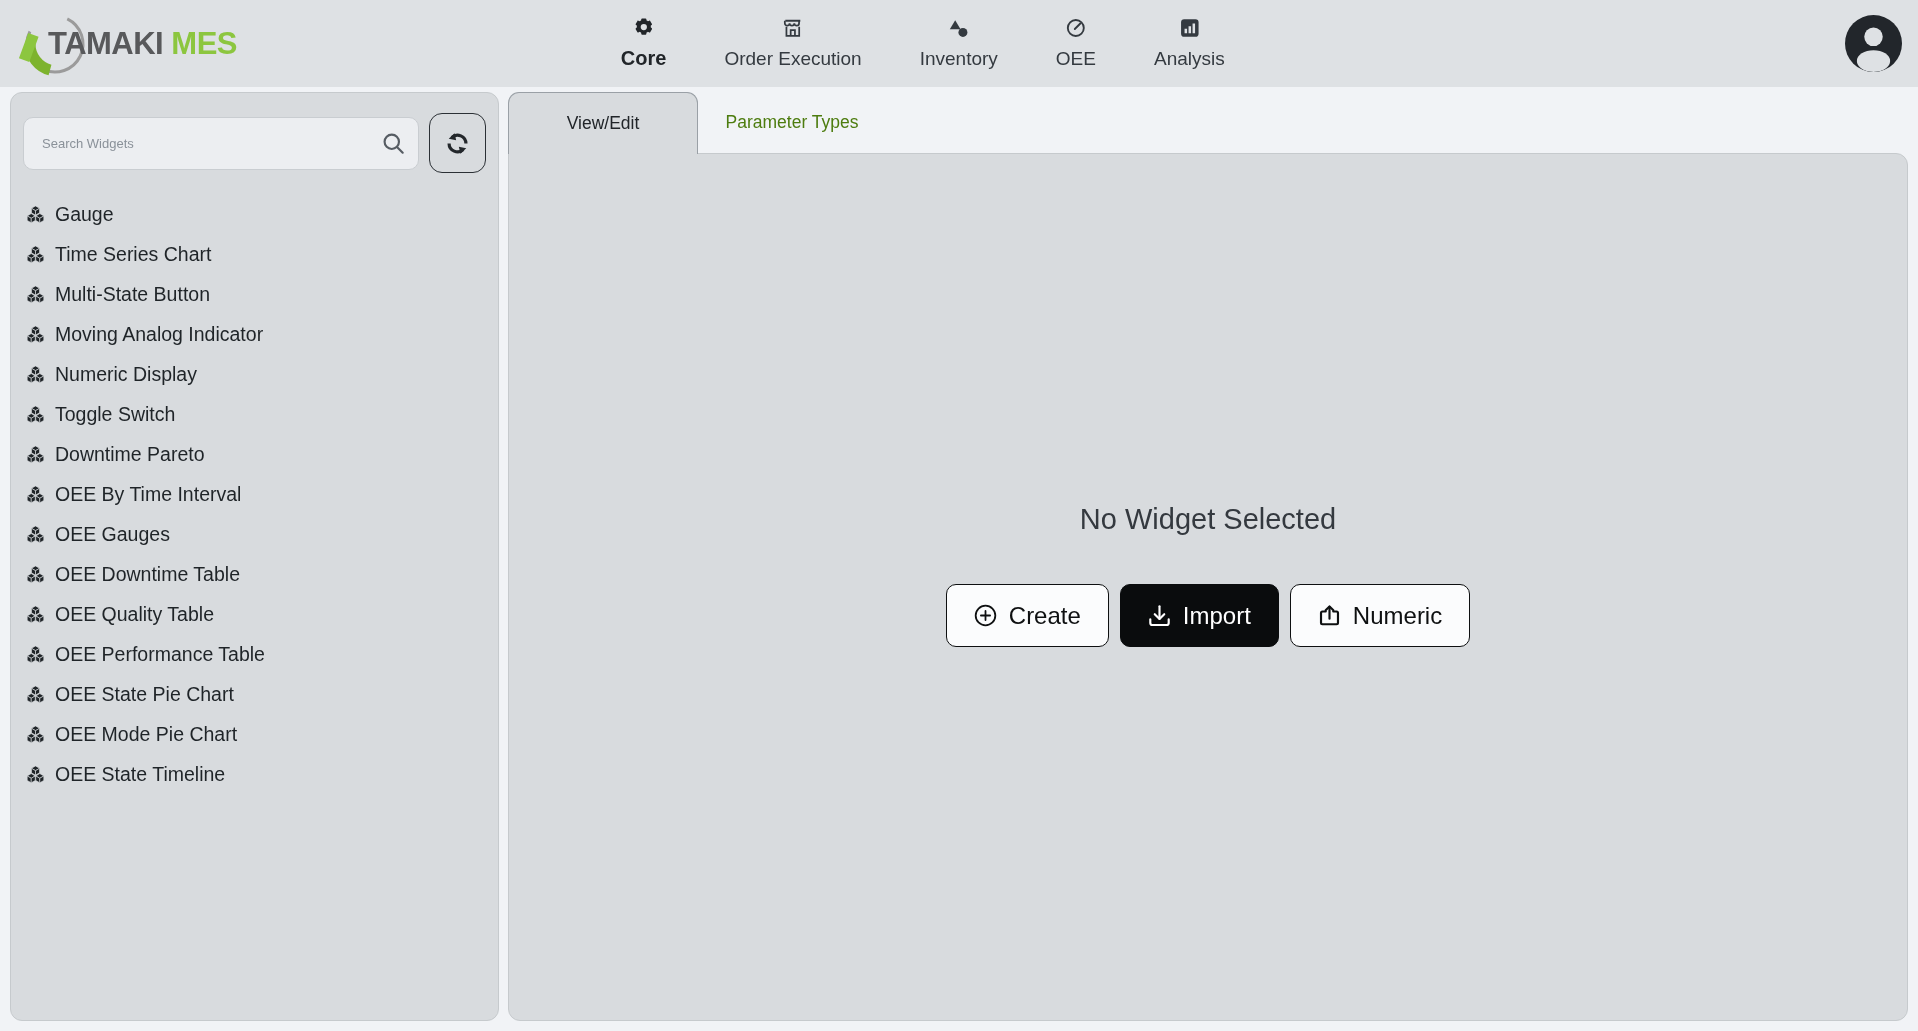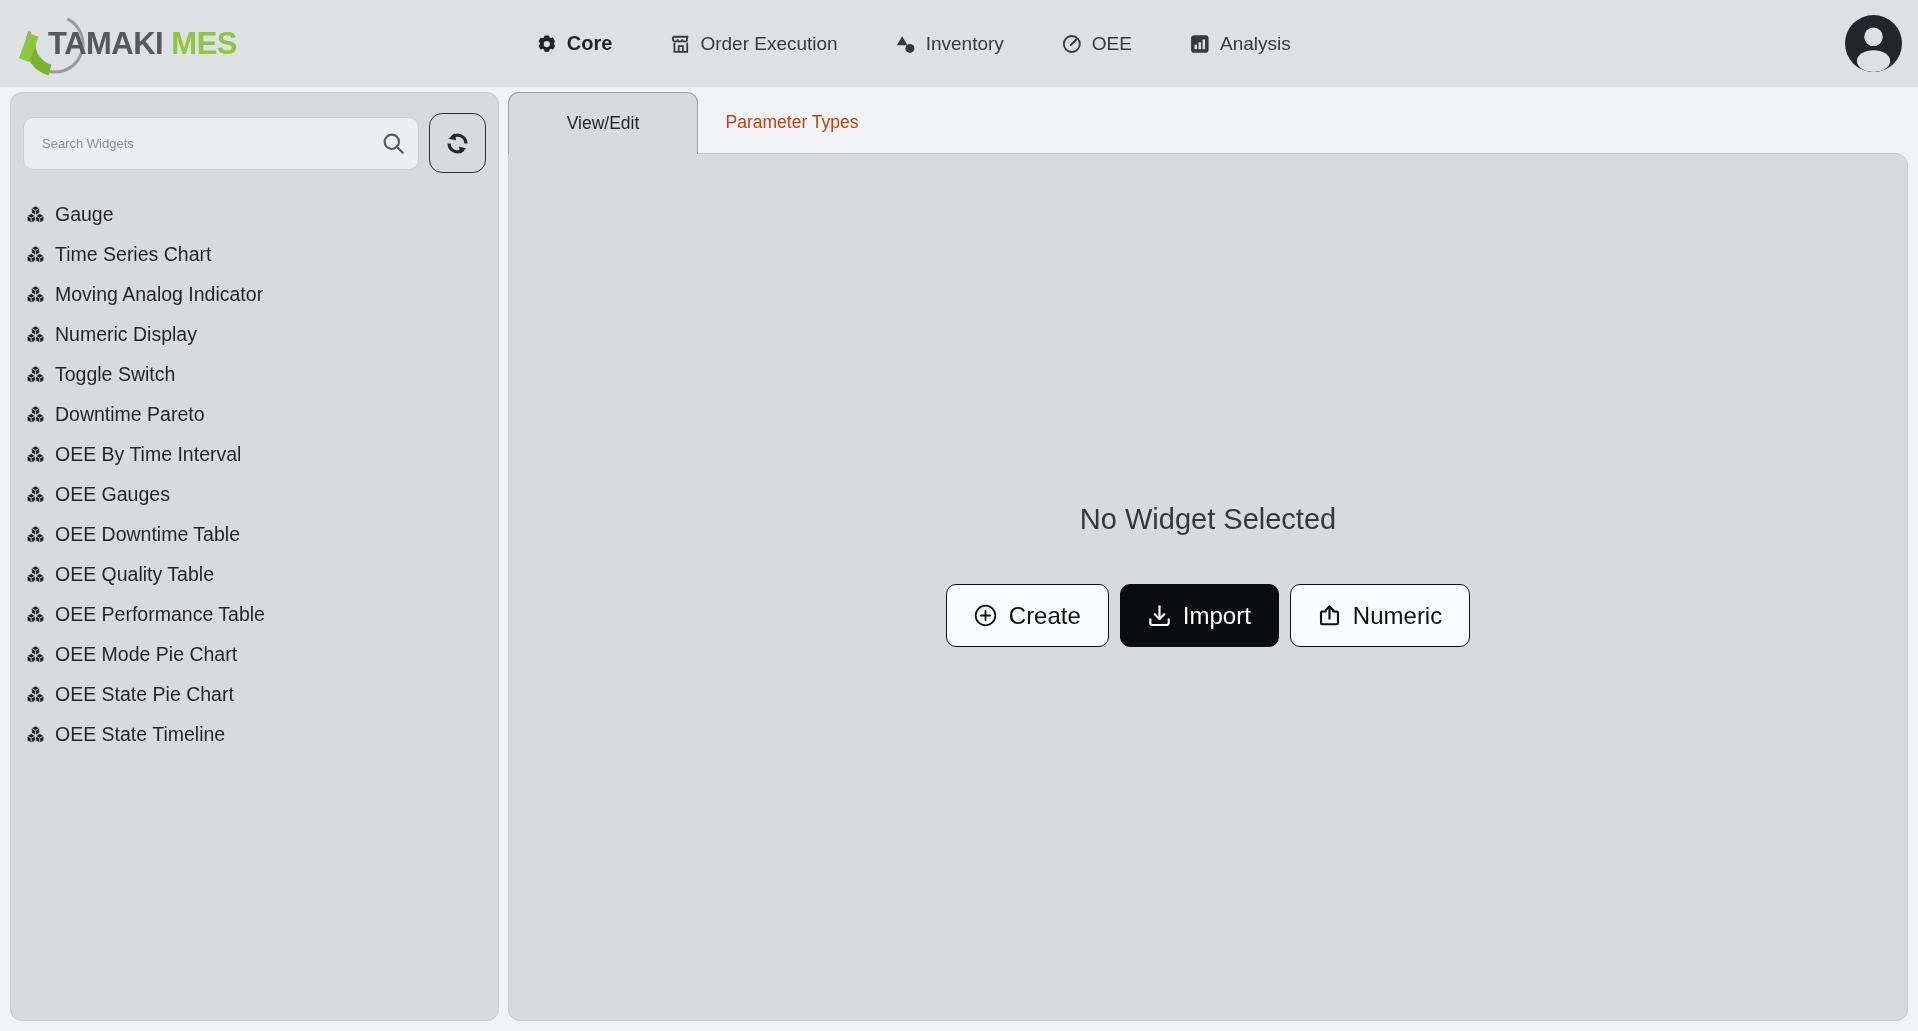--- a/index.html
+++ b/index.html
@@ -25,21 +25,21 @@
   .brand-text .t1 { color:#58595b; }
   .brand-text .t2 { color:#8cc63f; }
 
   .topnav {
     position:absolute; left:50%; top:0; height:87px;
     transform:translateX(-56%);
     display:flex; align-items:center; gap:58px;
   }
   .nav-item {
     display:flex; align-items:center; gap:10px;
-    font-size:19px; color:#343a40; cursor:pointer; white-space:nowrap;
+    font-size:19px; color:#343a40; cursor:pointer; white-space:nowrap;flex-direction:column;
   }
   .nav-item.active { font-weight:bold; color:#212529; font-size:20px; }
   .nav-ico { width:20px; height:20px; display:inline-flex; color:#343a40; }
   .nav-item.active .nav-ico { color:#212529; }
 
   .avatar { margin-left:auto; width:57px; height:57px; cursor:pointer; }
 
   
   .sidebar {
     position:absolute; left:10px; top:92px; width:489px; height:929px;
@@ -86,21 +86,21 @@
     font-size:17.5px; cursor:pointer; white-space:nowrap;
   }
   .tab.active {
     width:190px;
     background:#d8dbde;
     border:1px solid #9aa0a6; border-bottom:none;
     border-radius:11px 11px 0 0;
     color:#212529;
     height:62px;
   }
-  .tab.inactive { width:188px; color:#c2410c;text-align:center; }
+  .tab.inactive { width:188px; color:#4d7c0f;text-align:center; }
   .panel {
     position:absolute; left:0; top:61px; width:1400px; height:868px;
     background:#d8dbde;
     border:1px solid #c6cacd;
     border-radius:0 12px 12px 12px;
     display:flex; flex-direction:column; align-items:center; justify-content:center;
   }
   .empty-state { display:flex; flex-direction:column; align-items:center; margin-top:-24px; }
   .empty-title { font-size:29px; color:#34393f; font-weight:normal; }
   .btn-row { display:flex; gap:11px; margin-top:48px; }
@@ -242,20 +242,34 @@
           <polygon points="4.4,7.2 7.8,9.2 4.4,11.2 1,9.2"></polygon>
           <polygon points="1,9.2 4.4,11.2 4.4,15 1,13"></polygon>
           <polygon points="7.8,9.2 4.4,11.2 4.4,15 7.8,13"></polygon>
           <polygon points="11.6,7.2 15,9.2 11.6,11.2 8.2,9.2"></polygon>
           <polygon points="8.2,9.2 11.6,11.2 11.6,15 8.2,13"></polygon>
           <polygon points="15,9.2 11.6,11.2 11.6,15 15,13"></polygon>
         </svg>
         <span class="widget-label">Time Series Chart</span>
       </div>
 
+      <div class="widget-item">
+        <svg viewBox="0 0 16 16" fill="currentColor" stroke="#d8dbde" stroke-width="0.55">
+          <polygon points="8,0.8 11.4,2.8 8,4.8 4.6,2.8"></polygon>
+          <polygon points="4.6,2.8 8,4.8 8,8.6 4.6,6.6"></polygon>
+          <polygon points="11.4,2.8 8,4.8 8,8.6 11.4,6.6"></polygon>
+          <polygon points="4.4,7.2 7.8,9.2 4.4,11.2 1,9.2"></polygon>
+          <polygon points="1,9.2 4.4,11.2 4.4,15 1,13"></polygon>
+          <polygon points="7.8,9.2 4.4,11.2 4.4,15 7.8,13"></polygon>
+          <polygon points="11.6,7.2 15,9.2 11.6,11.2 8.2,9.2"></polygon>
+          <polygon points="8.2,9.2 11.6,11.2 11.6,15 8.2,13"></polygon>
+          <polygon points="15,9.2 11.6,11.2 11.6,15 15,13"></polygon>
+        </svg>
+        <span class="widget-label">Multi-State Button</span>
+      </div>
 
       <div class="widget-item">
         <svg viewBox="0 0 16 16" fill="currentColor" stroke="#d8dbde" stroke-width="0.55">
           <polygon points="8,0.8 11.4,2.8 8,4.8 4.6,2.8"></polygon>
           <polygon points="4.6,2.8 8,4.8 8,8.6 4.6,6.6"></polygon>
           <polygon points="11.4,2.8 8,4.8 8,8.6 11.4,6.6"></polygon>
           <polygon points="4.4,7.2 7.8,9.2 4.4,11.2 1,9.2"></polygon>
           <polygon points="1,9.2 4.4,11.2 4.4,15 1,13"></polygon>
           <polygon points="7.8,9.2 4.4,11.2 4.4,15 7.8,13"></polygon>
           <polygon points="11.6,7.2 15,9.2 11.6,11.2 8.2,9.2"></polygon>
@@ -390,36 +404,36 @@
           <polygon points="8,0.8 11.4,2.8 8,4.8 4.6,2.8"></polygon>
           <polygon points="4.6,2.8 8,4.8 8,8.6 4.6,6.6"></polygon>
           <polygon points="11.4,2.8 8,4.8 8,8.6 11.4,6.6"></polygon>
           <polygon points="4.4,7.2 7.8,9.2 4.4,11.2 1,9.2"></polygon>
           <polygon points="1,9.2 4.4,11.2 4.4,15 1,13"></polygon>
           <polygon points="7.8,9.2 4.4,11.2 4.4,15 7.8,13"></polygon>
           <polygon points="11.6,7.2 15,9.2 11.6,11.2 8.2,9.2"></polygon>
           <polygon points="8.2,9.2 11.6,11.2 11.6,15 8.2,13"></polygon>
           <polygon points="15,9.2 11.6,11.2 11.6,15 15,13"></polygon>
         </svg>
+        <span class="widget-label">OEE State Pie Chart</span>
+      </div>
+
+      <div class="widget-item">
+        <svg viewBox="0 0 16 16" fill="currentColor" stroke="#d8dbde" stroke-width="0.55">
+          <polygon points="8,0.8 11.4,2.8 8,4.8 4.6,2.8"></polygon>
+          <polygon points="4.6,2.8 8,4.8 8,8.6 4.6,6.6"></polygon>
+          <polygon points="11.4,2.8 8,4.8 8,8.6 11.4,6.6"></polygon>
+          <polygon points="4.4,7.2 7.8,9.2 4.4,11.2 1,9.2"></polygon>
+          <polygon points="1,9.2 4.4,11.2 4.4,15 1,13"></polygon>
+          <polygon points="7.8,9.2 4.4,11.2 4.4,15 7.8,13"></polygon>
+          <polygon points="11.6,7.2 15,9.2 11.6,11.2 8.2,9.2"></polygon>
+          <polygon points="8.2,9.2 11.6,11.2 11.6,15 8.2,13"></polygon>
+          <polygon points="15,9.2 11.6,11.2 11.6,15 15,13"></polygon>
+        </svg>
         <span class="widget-label">OEE Mode Pie Chart</span>
-      </div>
-
-      <div class="widget-item">
-        <svg viewBox="0 0 16 16" fill="currentColor" stroke="#d8dbde" stroke-width="0.55">
-          <polygon points="8,0.8 11.4,2.8 8,4.8 4.6,2.8"></polygon>
-          <polygon points="4.6,2.8 8,4.8 8,8.6 4.6,6.6"></polygon>
-          <polygon points="11.4,2.8 8,4.8 8,8.6 11.4,6.6"></polygon>
-          <polygon points="4.4,7.2 7.8,9.2 4.4,11.2 1,9.2"></polygon>
-          <polygon points="1,9.2 4.4,11.2 4.4,15 1,13"></polygon>
-          <polygon points="7.8,9.2 4.4,11.2 4.4,15 7.8,13"></polygon>
-          <polygon points="11.6,7.2 15,9.2 11.6,11.2 8.2,9.2"></polygon>
-          <polygon points="8.2,9.2 11.6,11.2 11.6,15 8.2,13"></polygon>
-          <polygon points="15,9.2 11.6,11.2 11.6,15 15,13"></polygon>
-        </svg>
-        <span class="widget-label">OEE State Pie Chart</span>
       </div>
 
       <div class="widget-item">
         <svg viewBox="0 0 16 16" fill="currentColor" stroke="#d8dbde" stroke-width="0.55">
           <polygon points="8,0.8 11.4,2.8 8,4.8 4.6,2.8"></polygon>
           <polygon points="4.6,2.8 8,4.8 8,8.6 4.6,6.6"></polygon>
           <polygon points="11.4,2.8 8,4.8 8,8.6 11.4,6.6"></polygon>
           <polygon points="4.4,7.2 7.8,9.2 4.4,11.2 1,9.2"></polygon>
           <polygon points="1,9.2 4.4,11.2 4.4,15 1,13"></polygon>
           <polygon points="7.8,9.2 4.4,11.2 4.4,15 7.8,13"></polygon>

